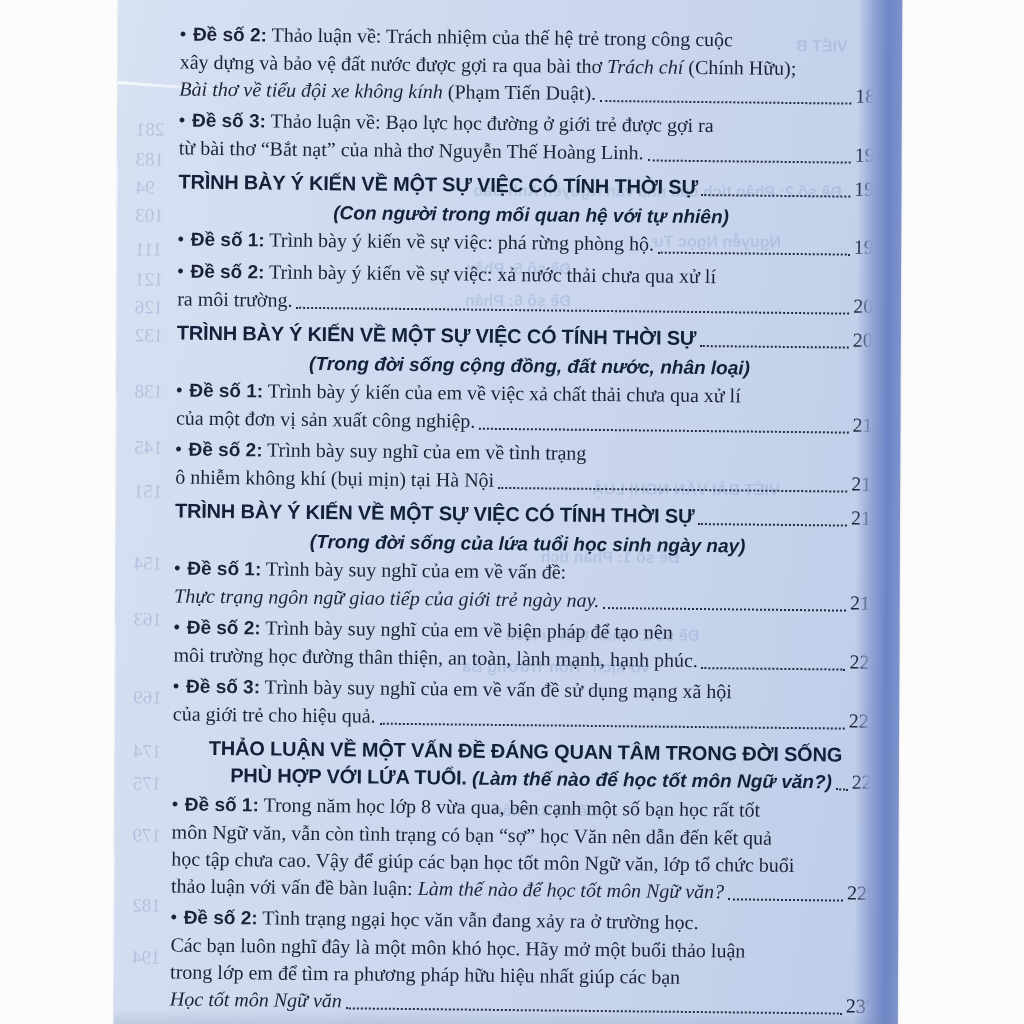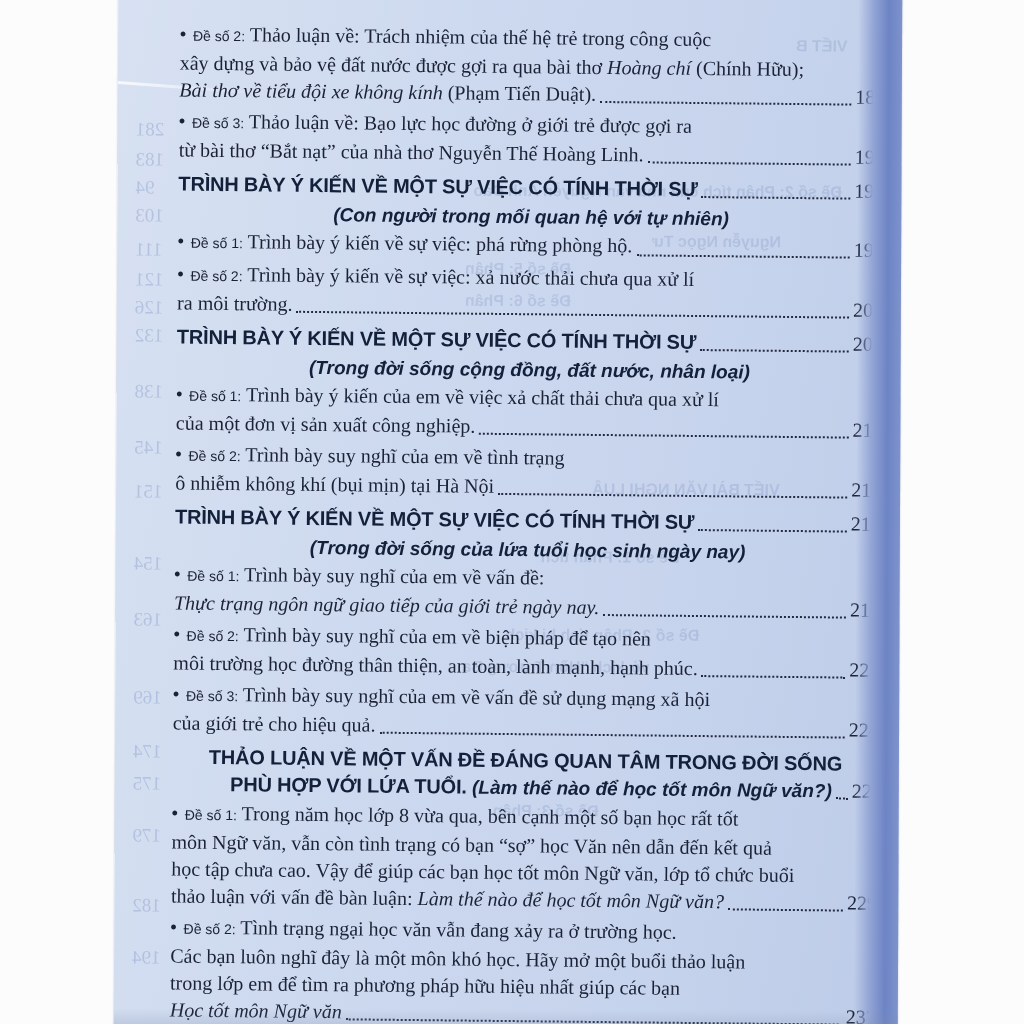--- a/index.html
+++ b/index.html
@@ -45,21 +45,21 @@
   .entry{margin:0 0 4px 0;}
   .entry.header{margin-top:7px;margin-bottom:2px;}
   .entry.subtitle{margin:1px 0;text-align:center;}
   .line{white-space:nowrap;}
   .line.last{display:flex;align-items:flex-end;}
   .line.last .txt{white-space:nowrap;}
   .entry.header .line:not(.last){text-align:center;}
   .entry.header .line.last.cont{padding-left:58px;}
   .p-n{font-family:"Liberation Serif",serif;}
   .p-i{font-family:"Liberation Serif",serif;font-style:italic;}
-  .p-lb{font-family:"Liberation Sans",sans-serif;font-weight:400;font-size:14px;}
+  .p-lb{font-family:"Liberation Sans",sans-serif;font-weight:700;font-size:19px;}
   .p-h{font-family:"Liberation Sans",sans-serif;font-weight:700;font-size:20px;color:#13203a;letter-spacing:-.2px;}
   .p-bi{font-family:"Liberation Sans",sans-serif;font-weight:700;font-style:italic;font-size:19px;color:#13203a;}
   .bullet{
     font-family:"Liberation Sans",sans-serif;font-weight:700;
     margin-right:7px;font-size:17px;position:relative;top:-1px;
   }
   .leader{
     flex:1;min-width:12px;margin:0 4px 5px 4px;
     border-bottom:2px dotted #232a40;
   }
@@ -97,21 +97,21 @@
       <div class="ghost phrase" style="right: 330px; top: 300px;">Đề số 6: Phân</div>
       <div class="ghost phrase" style="right: 120px; top: 488px;">VIẾT BÀI VĂN NGHỊ LUẬ</div>
       <div class="ghost phrase" style="right: 220px; top: 556px;">Đề số 1: Phân tích</div>
       <div class="ghost phrase" style="right: 200px; top: 634px;">Đề số 2: Phân tích bi kịch</div>
       <div class="ghost phrase" style="right: 250px; top: 666px;">vở kịch “Hồn Trương Ba</div>
       <div class="ghost phrase" style="right: 300px; top: 810px;">Đề số 3: Phân</div>
     </div>
   <div class="toc" id="toc">
       <div class="entry item">
         <div class="line"><span class="txt"><span class="bullet">•</span><span class="p-lb">Đề số 2:</span><span class="p-n"> Thảo luận về: Trách nhiệm của thế hệ trẻ trong công cuộc</span></span></div>
-        <div class="line"><span class="txt"><span class="p-n">xây dựng và bảo vệ đất nước được gợi ra qua bài thơ </span><span class="p-i">Hoàng chí</span><span class="p-n"> (Chính Hữu);</span></span></div>
+        <div class="line"><span class="txt"><span class="p-n">xây dựng và bảo vệ đất nước được gợi ra qua bài thơ </span><span class="p-i">Trách chí</span><span class="p-n"> (Chính Hữu);</span></span></div>
         <div class="line last cont">
           <span class="txt"><span class="p-i">Bài thơ về tiểu đội xe không kính</span><span class="p-n"> (Phạm Tiến Duật).</span></span>
           <span class="leader"></span>
           <span class="pagenum">189</span>
         </div>
       </div>
       <div class="entry item">
         <div class="line"><span class="txt"><span class="bullet">•</span><span class="p-lb">Đề số 3:</span><span class="p-n"> Thảo luận về: Bạo lực học đường ở giới trẻ được gợi ra</span></span></div>
         <div class="line last cont">
           <span class="txt"><span class="p-n">từ bài thơ “Bắt nạt” của nhà thơ Nguyễn Thế Hoàng Linh.</span></span>

